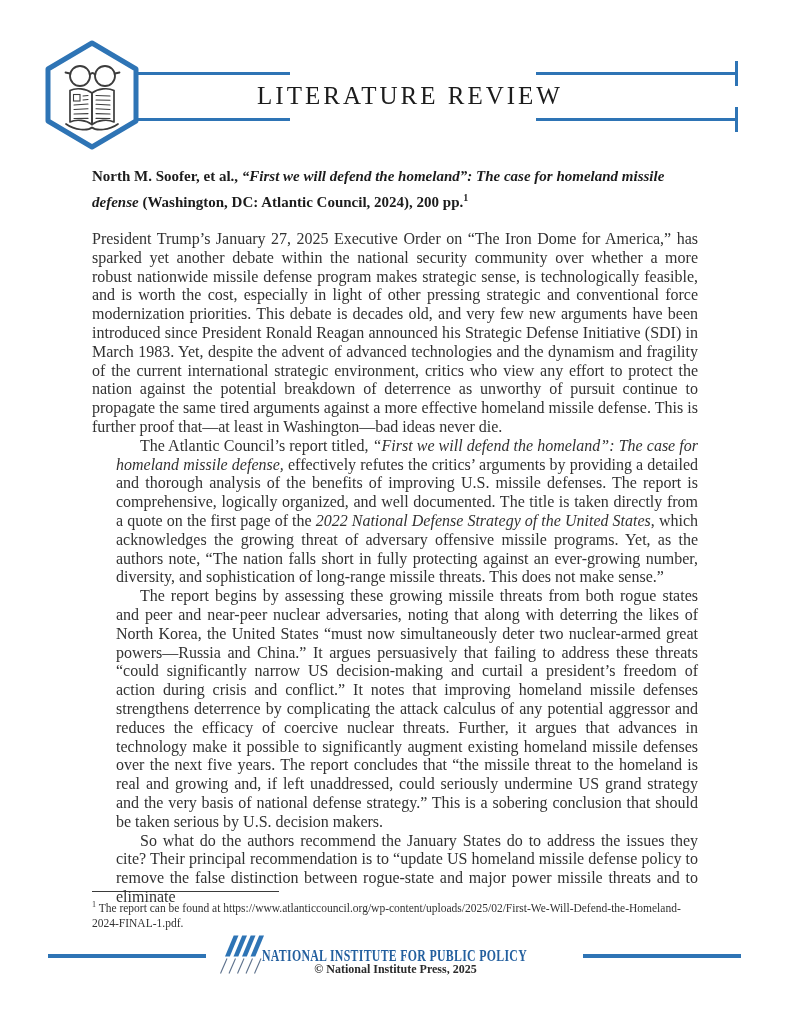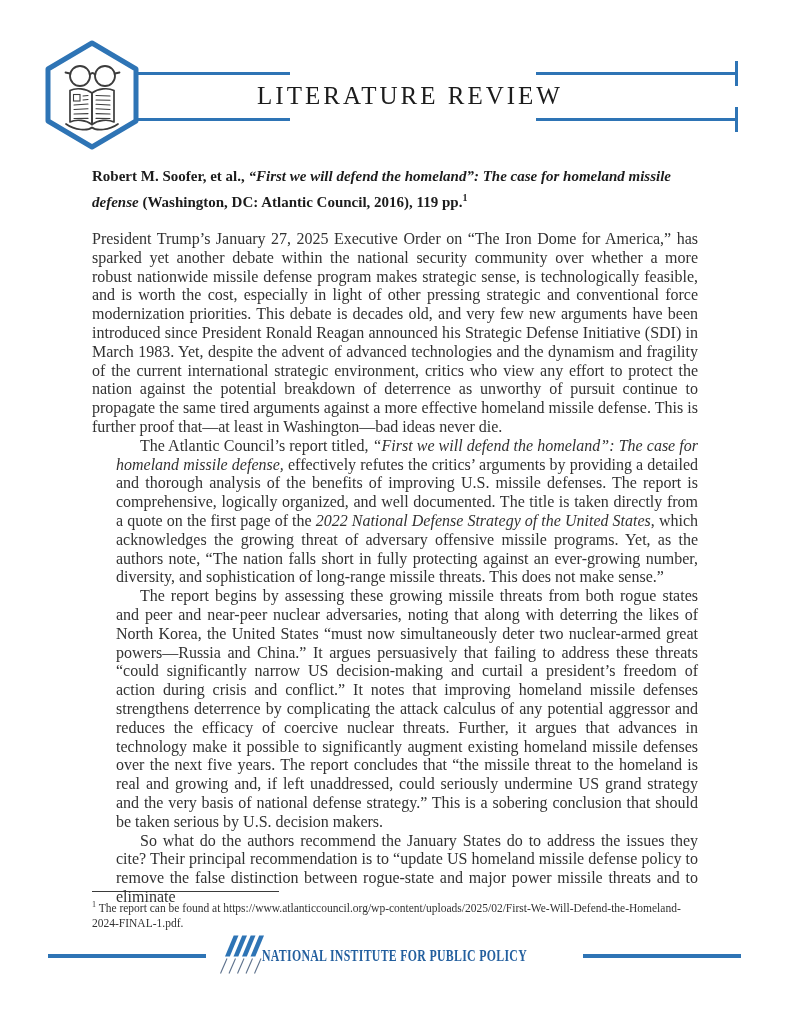--- a/index.html
+++ b/index.html
@@ -148,21 +148,21 @@
       <path d="M54,64.3 L68,65"></path>
       <path d="M54,68.8 L68,69.5"></path>
       <path d="M54,73.6 L68,74"></path>
       <path d="M54,78.4 L68,78.5"></path>
     </g>
   </svg>
 
   <h1 class="page-title">LITERATURE REVIEW</h1>
 
   <div class="content">
-    <div class="citation"><span>Robert M. Soofer, et al., </span><em>“First we will defend the homeland”: The case for homeland missile defense </em><span>(Washington, DC: Atlantic Council, 2016), 119 pp.</span><sup>1</sup></div>
+    <div class="citation"><span>North M. Soofer, et al., </span><em>“First we will defend the homeland”: The case for homeland missile defense </em><span>(Washington, DC: Atlantic Council, 2024), 200 pp.</span><sup>1</sup></div>
     <main class="review-body">
       <p><span>President Trump’s January 27, 2025 Executive Order on “The Iron Dome for America,” has sparked yet another debate within the national security community over whether a more robust nationwide missile defense program makes strategic sense, is technologically feasible, and is worth the cost, especially in light of other pressing strategic and conventional force modernization priorities. This debate is decades old, and very few new arguments have been introduced since President Ronald Reagan announced his Strategic Defense Initiative (SDI) in March 1983. Yet, despite the advent of advanced technologies and the dynamism and fragility of the current international strategic environment, critics who view any effort to protect the nation against the potential breakdown of deterrence as unworthy of pursuit continue to propagate the same tired arguments against a more effective homeland missile defense. This is further proof that—at least in Washington—bad ideas never die.</span></p>
       <p><span>The Atlantic Council’s report titled, </span><em>“First we will defend the homeland”: The case for homeland missile defense,</em><span> effectively refutes the critics’ arguments by providing a detailed and thorough analysis of the benefits of improving U.S. missile defenses. The report is comprehensive, logically organized, and well documented. The title is taken directly from a quote on the first page of the </span><em>2022 National Defense Strategy of the United States</em><span>, which acknowledges the growing threat of adversary offensive missile programs. Yet, as the authors note, “The nation falls short in fully protecting against an ever-growing number, diversity, and sophistication of long-range missile threats. This does not make sense.”</span></p>
       <p><span>The report begins by assessing these growing missile threats from both rogue states and peer and near-peer nuclear adversaries, noting that along with deterring the likes of North Korea, the United States “must now simultaneously deter two nuclear-armed great powers—Russia and China.” It argues persuasively that failing to address these threats “could significantly narrow US decision-making and curtail a president’s freedom of action during crisis and conflict.” It notes that improving homeland missile defenses strengthens deterrence by complicating the attack calculus of any potential aggressor and reduces the efficacy of coercive nuclear threats. Further, it argues that advances in technology make it possible to significantly augment existing homeland missile defenses over the next five years. The report concludes that “the missile threat to the homeland is real and growing and, if left unaddressed, could seriously undermine US grand strategy and the very basis of national defense strategy.” This is a sobering conclusion that should be taken serious by U.S. decision makers.</span></p>
       <p><span>So what do the authors recommend the January States do to address the issues they cite? Their principal recommendation is to “update US homeland missile defense policy to remove the false distinction between rogue-state and major power missile threats and to eliminate</span></p>
     </main>
   </div>
 
   <div class="footnote-rule"></div>
   <div class="footnote"><sup>1</sup><span> The report can be found at https://www.atlanticcouncil.org/wp-content/uploads/2025/02/First-We-Will-Defend-the-Homeland-2024-FINAL-1.pdf.</span></div>
@@ -178,14 +178,15 @@
     <g stroke="#5d718c" stroke-width="1.1" fill="none">
       <line x1="14" y1="27" x2="7.5" y2="42"></line>
       <line x1="22.5" y1="27" x2="16" y2="42"></line>
       <line x1="31" y1="27" x2="24.5" y2="42"></line>
       <line x1="39.5" y1="27" x2="33" y2="42"></line>
       <line x1="48" y1="27" x2="41.5" y2="42"></line>
     </g>
   </svg>
   <div class="org-name">NATIONAL INSTITUTE FOR PUBLIC POLICY</div>
   <div class="footer-rule footer-rule-right"></div>
+  <div class="copyright">© National Institute Press, 2025</div>
 
 </div>
 
 </body></html>

